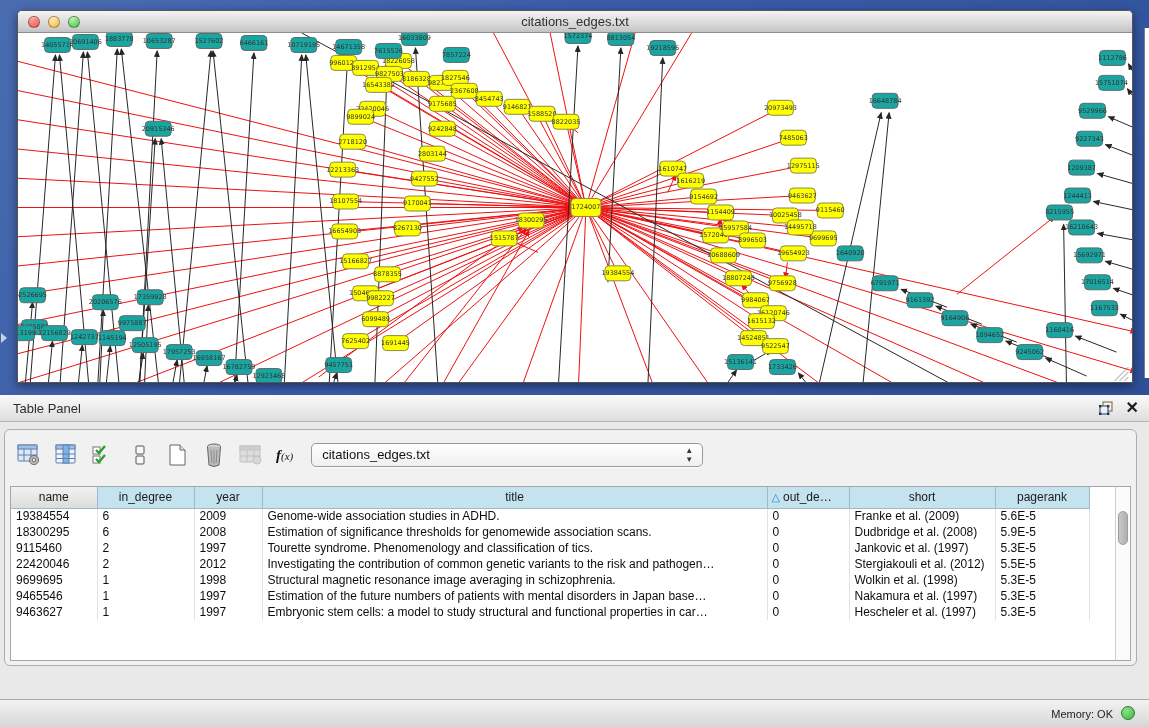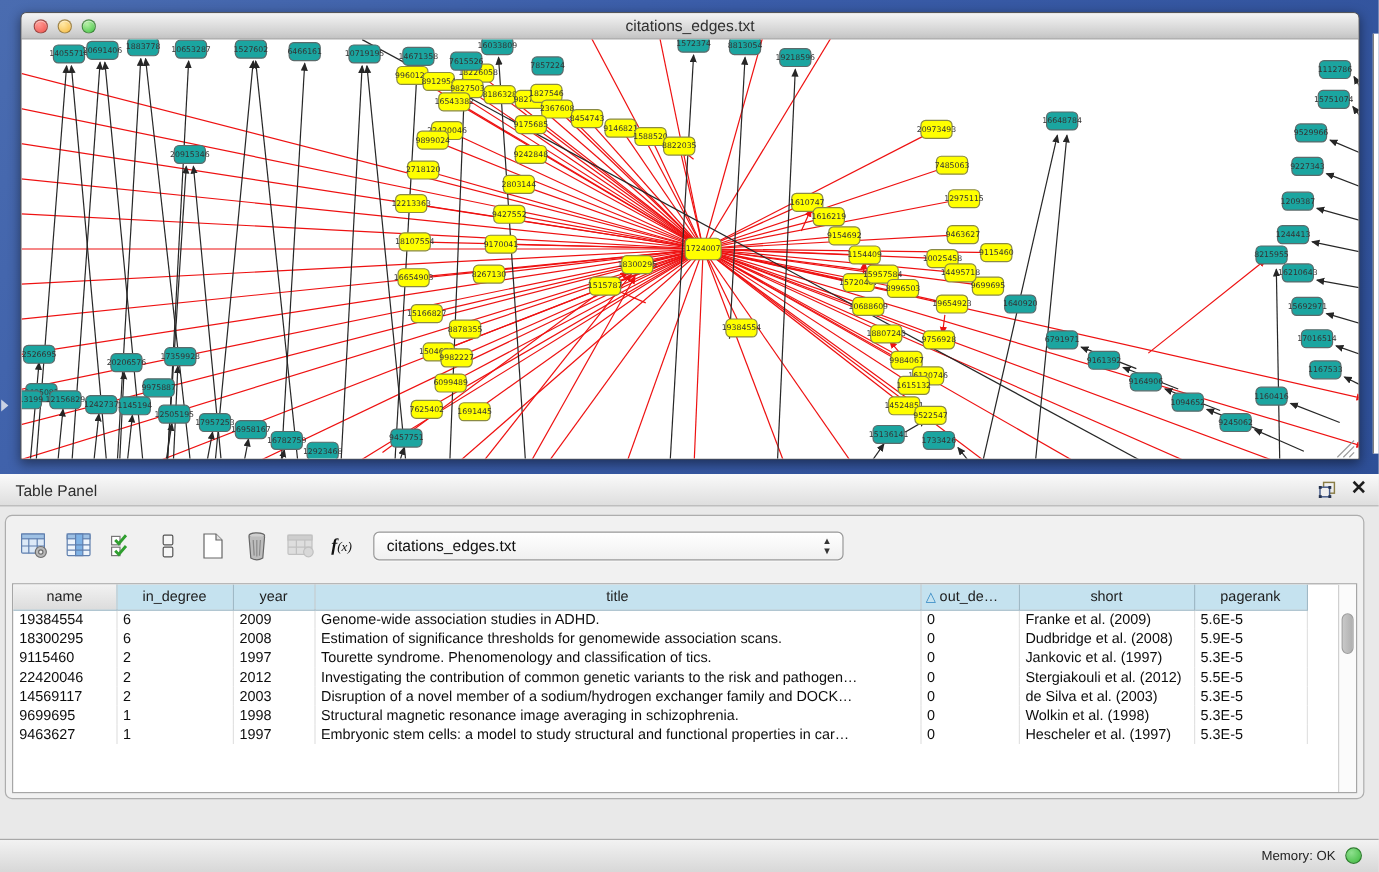--- a/index.html
+++ b/index.html
@@ -625,35 +625,35 @@
             <tr>
               <td>22420046</td>
               <td>2</td>
               <td>2012</td>
               <td>Investigating the contribution of common genetic variants to the risk and pathogen…</td>
               <td>0</td>
               <td>Stergiakouli et al. (2012)</td>
               <td>5.5E-5</td>
             </tr>
             <tr>
-              <td>14569117</td>
-              <td>2</td>
-              <td>2003</td>
-              <td>Disruption of a novel member of a sodium/hydrogen exchanger family and DOCK…</td>
-              <td>0</td>
-              <td>de Silva et al. (2003)</td>
-              <td>5.3E-5</td>
-            </tr>
-            <tr>
               <td>9699695</td>
               <td>1</td>
               <td>1998</td>
               <td>Structural magnetic resonance image averaging in schizophrenia.</td>
               <td>0</td>
               <td>Wolkin et al. (1998)</td>
+              <td>5.3E-5</td>
+            </tr>
+            <tr>
+              <td>9465546</td>
+              <td>1</td>
+              <td>1997</td>
+              <td>Estimation of the future numbers of patients with mental disorders in Japan base…</td>
+              <td>0</td>
+              <td>Nakamura et al. (1997)</td>
               <td>5.3E-5</td>
             </tr>
             <tr>
               <td>9463627</td>
               <td>1</td>
               <td>1997</td>
               <td>Embryonic stem cells: a model to study structural and functional properties in car…</td>
               <td>0</td>
               <td>Hescheler et al. (1997)</td>
               <td>5.3E-5</td>

